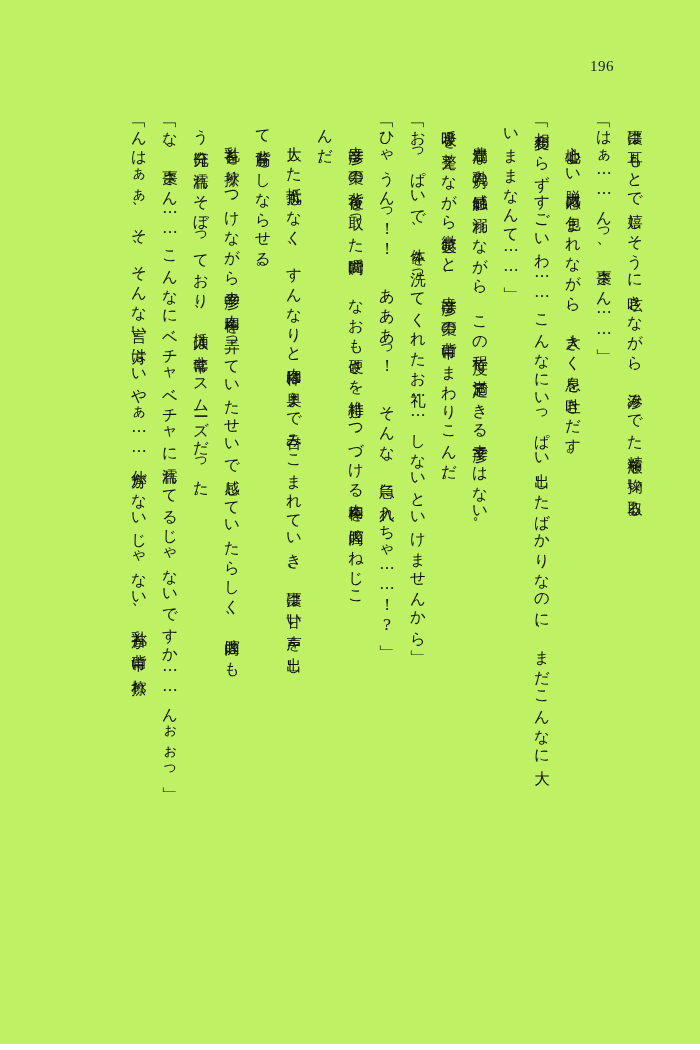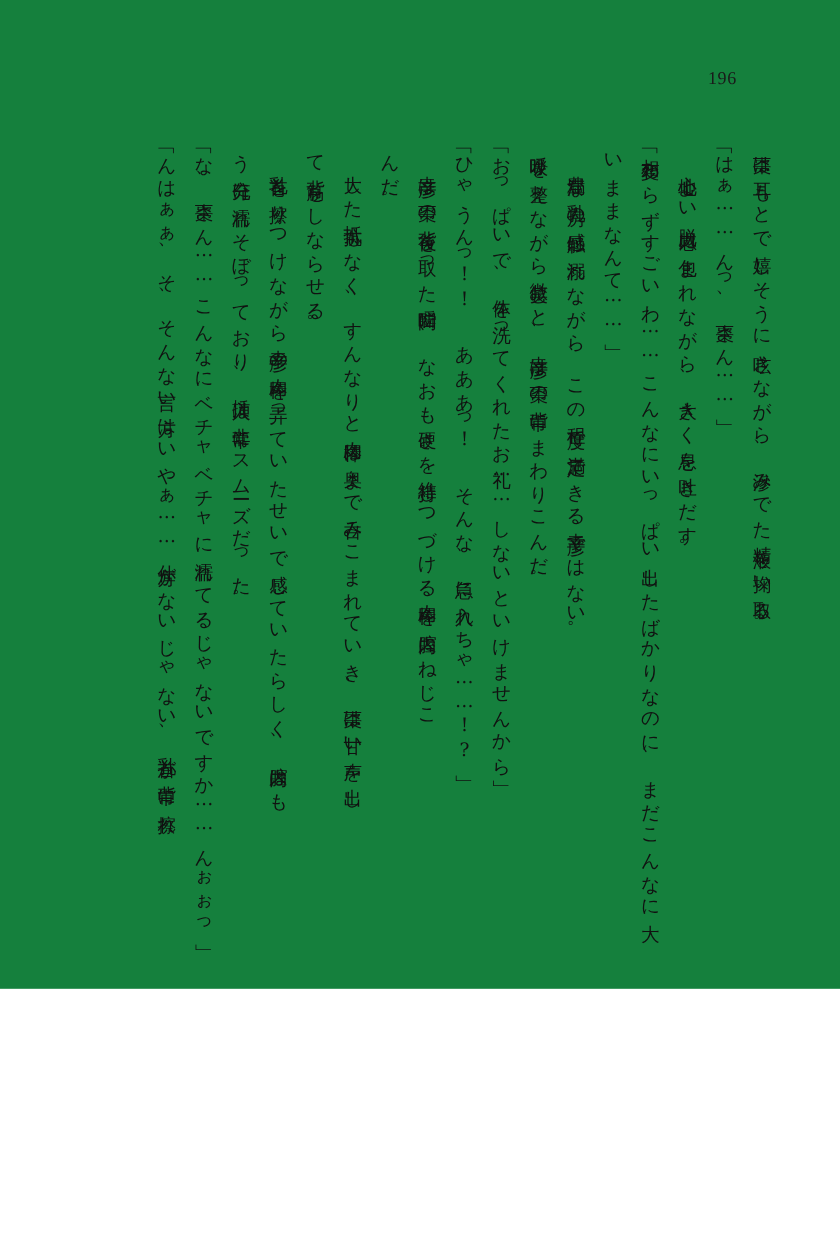--- a/index.html
+++ b/index.html
@@ -10,22 +10,22 @@
   body {
     width: 700px;
     height: 1050px;
     font-family: "Liberation Serif", "DejaVu Serif", serif;
     color: #000000;
     overflow: hidden;
   }
   .page {
     position: relative;
     width: 700px;
-    height: 824px;
-    background: #15803d;
+    height: 1044px;
+    background: #bef264;
     box-sizing: border-box;
   }
   .page-number {
     position: absolute;
     top: 58px;
     right: 86px;
     font-size: 15px;
     letter-spacing: 0.5px;
     color: #1a1a1a;
     font-family: "Liberation Serif", "DejaVu Serif", serif;

